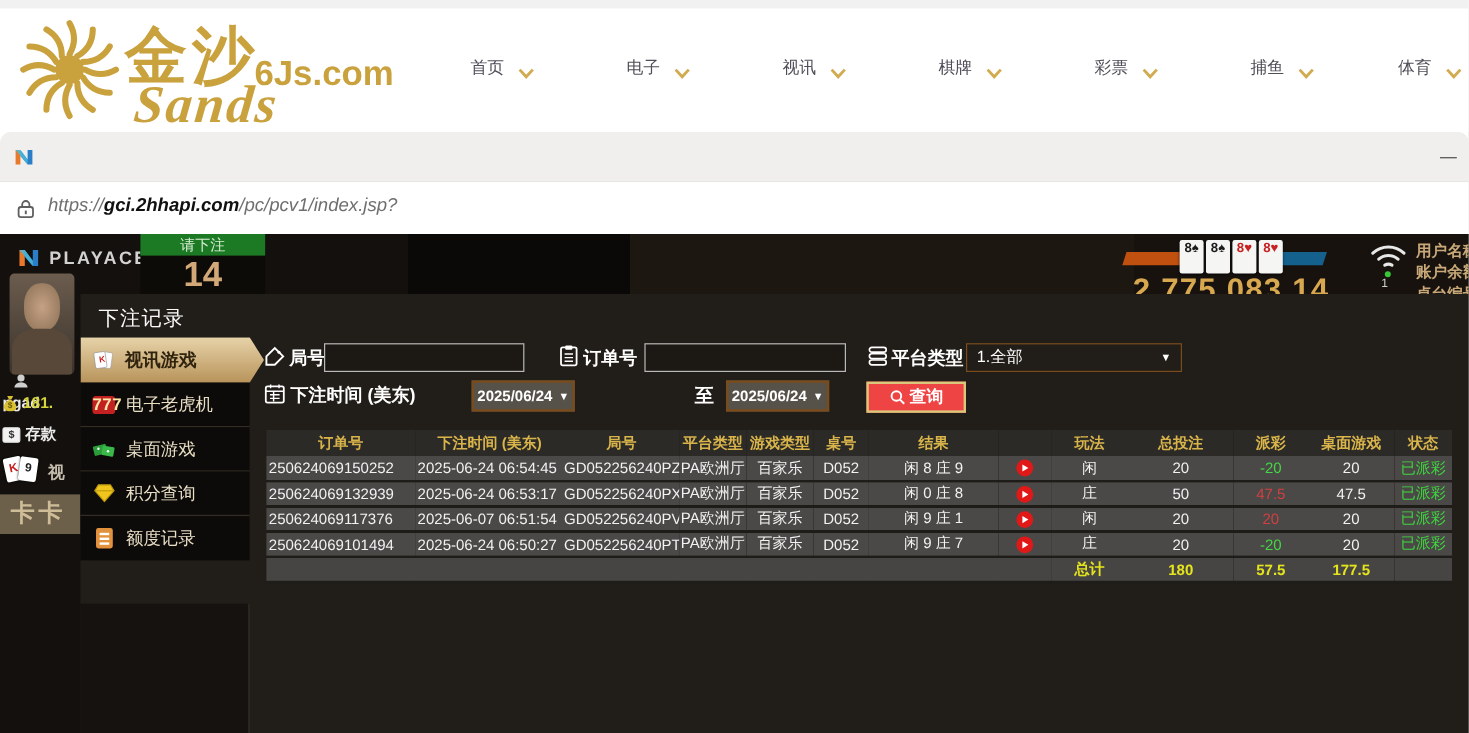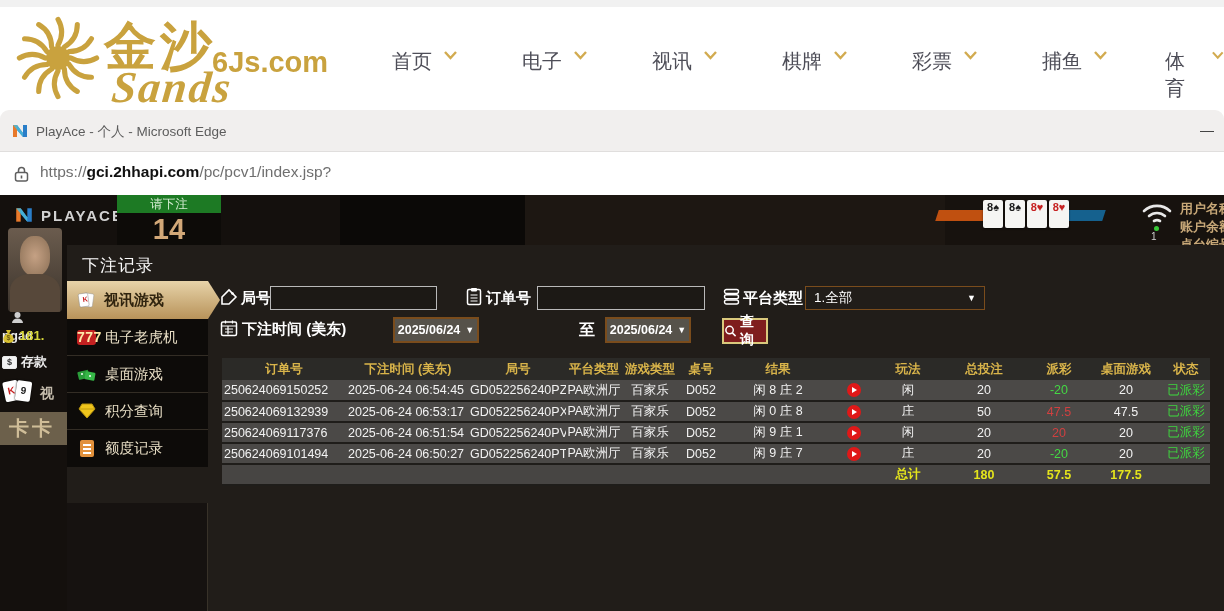--- a/index.html
+++ b/index.html
@@ -9,29 +9,29 @@
 
   
   .site-header { position:absolute; left:0; top:0; width:1224px; height:110px; background:#fff; }
   .top-strip { position:absolute; left:0; top:0; width:1224px; height:7px; background:#f1f1f1; }
   .logo { position:absolute; left:8px; top:10px; width:330px; height:98px; color:#c9a23e; }
   .logo-swirl { position:absolute; left:4px; top:2px; }
   .logo-cn { position:absolute; left:96px; top:2px; font-size:52px; font-weight:bold; font-family:"Liberation Serif","DejaVu Serif",serif; letter-spacing:4px; }
   .logo-domain { position:absolute; left:204px; top:36px; font-size:29px; font-weight:bold; }
   .logo-en { position:absolute; left:104px; top:52px; font-size:44px; font-weight:bold; font-style:italic; font-family:"Liberation Serif","DejaVu Serif",serif; letter-spacing:2px; transform:skewX(-6deg); }
   .main-nav { position:absolute; left:0; top:0; width:1224px; height:110px; }
-  .nav-item { position:absolute; top:48px; display:flex; align-items:flex-start; gap:12px; font-size:20px; color:#4e4e58; cursor:pointer; }
+  .nav-item { position:absolute; top:48px; display:flex; align-items:flex-end; gap:12px; font-size:14px; color:#4e4e58; cursor:pointer; }
   .nav-item svg { margin-top:3px; }
 
   
   .edge-titlebar { position:absolute; left:0; top:110px; width:1224px; height:42px; background:#f1efee; border-radius:9px 9px 0 0; border-bottom:1px solid #e0dedd; }
   .edge-favicon { position:absolute; left:11px; top:12px; }
   .edge-title { position:absolute; left:36px; top:13px; font-size:13.5px; color:#5c5c5c; }
   .edge-minimize { position:absolute; right:4px; top:10px; font-size:14px; color:#444; padding:2px 6px; cursor:pointer; }
-  .edge-urlbar { position:absolute; left:0; top:152px; width:1224px; height:43px; background:#fff; }
+  .edge-urlbar { position:absolute; left:0; top:152px; width:1224px; height:43px; background:#fff;font-style:italic; }
   .lock-icon { position:absolute; left:13px; top:13px; }
   .url-text { position:absolute; left:40px; top:11px; font-size:15.5px; color:#6f6f6f; }
   .url-domain { color:#111; font-weight:bold; }
 
   
   .game-area { position:absolute; left:0; top:195px; width:1224px; height:416px; background:#14100d; overflow:hidden; }
   .bg-col-dark { position:absolute; left:340px; top:0; width:185px; height:52px; background:#0b0907; }
   .bg-col-mid  { position:absolute; left:525px; top:0; width:420px; height:52px; background:#1d1712; }
   .bg-right    { position:absolute; left:945px; top:0; width:279px; height:52px; background:#17120e; }
   .playace-logo { position:absolute; left:14px; top:10px; display:flex; align-items:center; gap:7px; }
@@ -78,21 +78,21 @@
   .ic-doc { width:14px; height:17px; background:#e2913c; border-radius:2px; position:relative; }
   .ic-doc:before { content:""; position:absolute; left:3px; top:4px; width:8px; height:2px; background:#fff; box-shadow:0 4px 0 #fff, 0 8px 0 #fff; }
 
   
   .flabel { position:absolute; color:#fff; font-size:15px; font-weight:bold; white-space:nowrap; }
   .ficon { position:absolute; }
   .finput { position:absolute; height:24px; background:#1c1915; border:1px solid #b9b9b9; color:#eee; font-size:13px; padding:0 6px; outline:none; }
   .fselect { position:absolute; height:24px; background:#211d19; border:1px solid #7a4c1c; color:#fff; font-size:13.5px; display:flex; align-items:center; justify-content:space-between; padding:0 8px; cursor:pointer; }
   .fdate { position:absolute; height:26px; background:#56524a; border:2px solid #7a4c1c; color:#fff; font-size:12.5px; font-weight:bold; display:flex; align-items:center; justify-content:center; gap:5px; cursor:pointer; }
   .fdate .caret, .fselect .caret { font-size:9px; }
-  .search-btn { position:absolute; left:655px; top:73px; width:46px; height:26px; background:#7f1d1d; border:2px solid #d9c87c; color:#fff; font-size:14px; font-weight:bold; display:flex; align-items:center; justify-content:center; gap:3px; cursor:pointer; }
+  .search-btn { position:absolute; left:655px; top:73px; width:83px; height:26px; background:#ef4444; border:2px solid #d9c87c; color:#fff; font-size:14px; font-weight:bold; display:flex; align-items:center; justify-content:center; gap:3px; cursor:pointer; }
 
   
   .bet-table { position:absolute; left:155px; top:113px; width:988px; border-collapse:collapse; table-layout:fixed; }
   .bet-table th { height:22px; background:#2b2a27; color:#d9b44a; font-size:12.5px; font-weight:bold; text-align:center; white-space:nowrap; overflow:hidden; }
   .bet-table td { height:21px; background:#4b4947; color:#f2f2f2; font-size:12.5px; text-align:center; white-space:nowrap; overflow:hidden; border-bottom:2px solid #1f1d1a; }
   .bet-table td.l { text-align:left; padding-left:2px; }
   .bet-table td.win { color:#d04040; }
   .bet-table td.loss { color:#44d844; }
   .bet-table td.status { color:#3ed63e; }
   .bet-table tr.sumrow td { background:#474543; color:#e4e41c; font-weight:bold; }
@@ -197,21 +197,20 @@
         </span>
     </nav>
   </div>
 
   <div class="edge-titlebar">
     <svg class="edge-favicon" width="18" height="18" viewBox="0 0 18 18">
       <polygon points="2,15 2,3 6,3 6,15" fill="#e8792a"></polygon>
       <polygon points="6,3 12,11 12,3 16,3 16,15 12,15 6,8" fill="#2a7ec8"></polygon>
       <polygon points="2,3 6,3 12,11 12,15" fill="#49b8d8" opacity="0.85"></polygon>
     </svg>
-    <span class="edge-title">PlayAce - 个人 - Microsoft Edge</span>
     <span class="edge-minimize">—</span>
   </div>
 
   <div class="edge-urlbar">
     <svg class="lock-icon" width="17" height="18" viewBox="0 0 17 18">
       <rect x="2.5" y="7.5" width="12" height="8.5" rx="2" fill="none" stroke="#5f5f5f" stroke-width="1.5"></rect>
       <path d="M5.5 7.5 V5.5 a3 3 0 0 1 6 0 V7.5" fill="none" stroke="#5f5f5f" stroke-width="1.5"></path>
       <rect x="7.7" y="10.5" width="1.6" height="3" fill="#5f5f5f"></rect>
     </svg>
     <span class="url-text"><span>https://</span><span class="url-domain">gci.2hhapi.com</span><span>/pc/pcv1/index.jsp?</span></span>
@@ -268,20 +267,21 @@
     <div class="kaka-bar">卡卡</div>
 
     <div class="bar-orange"></div>
     <div class="bar-blue"></div>
     <div class="scene-cards">
       <span class="scard b">8♠</span>
       <span class="scard b">8♠</span>
       <span class="scard r">8♥</span>
       <span class="scard r">8♥</span>
     </div>
+    <div class="big-number">2,775,083.14</div>
 
     <svg class="wifi-wrap" width="34" height="26" viewBox="0 0 34 26">
       <path d="M4 10 a19 19 0 0 1 26 0" fill="none" stroke="#e8e8e8" stroke-width="2.6" stroke-linecap="round"></path>
       <path d="M9 15 a12 12 0 0 1 16 0" fill="none" stroke="#e8e8e8" stroke-width="2.6" stroke-linecap="round"></path>
       <path d="M14 20 a6 6 0 0 1 6 0" fill="none" stroke="#e8e8e8" stroke-width="2.6" stroke-linecap="round"></path>
     </svg>
     <div class="wifi-dot"></div>
     <div class="sig-num">1</div>
     <div class="user-label" style="top:5px;">用户名称:</div>
     <div class="user-label" style="top:23px;">账户余额:</div>
@@ -416,21 +416,21 @@
           </tr>
         </thead>
         <tbody>
             <tr>
     <td class="l">250624069150252</td>
     <td class="l">2025-06-24 06:54:45</td>
     <td>GD052256240PZ</td>
     <td>PA欧洲厅</td>
     <td>百家乐</td>
     <td>D052</td>
-    <td>闲 8 庄 2</td>
+    <td>闲 8 庄 9</td>
     <td><span class="play-btn"></span></td>
     <td>闲</td>
     <td>20</td>
     <td class="loss">-20</td>
     <td>20</td>
     <td class="status">已派彩</td>
   </tr>
             <tr>
     <td class="l">250624069132939</td>
     <td class="l">2025-06-24 06:53:17</td>
@@ -441,21 +441,21 @@
     <td>闲 0 庄 8</td>
     <td><span class="play-btn"></span></td>
     <td>庄</td>
     <td>50</td>
     <td class="win">47.5</td>
     <td>47.5</td>
     <td class="status">已派彩</td>
   </tr>
             <tr>
     <td class="l">250624069117376</td>
-    <td class="l">2025-06-24 06:51:54</td>
+    <td class="l">2025-06-07 06:51:54</td>
     <td>GD052256240PV</td>
     <td>PA欧洲厅</td>
     <td>百家乐</td>
     <td>D052</td>
     <td>闲 9 庄 1</td>
     <td><span class="play-btn"></span></td>
     <td>闲</td>
     <td>20</td>
     <td class="win">20</td>
     <td>20</td>

